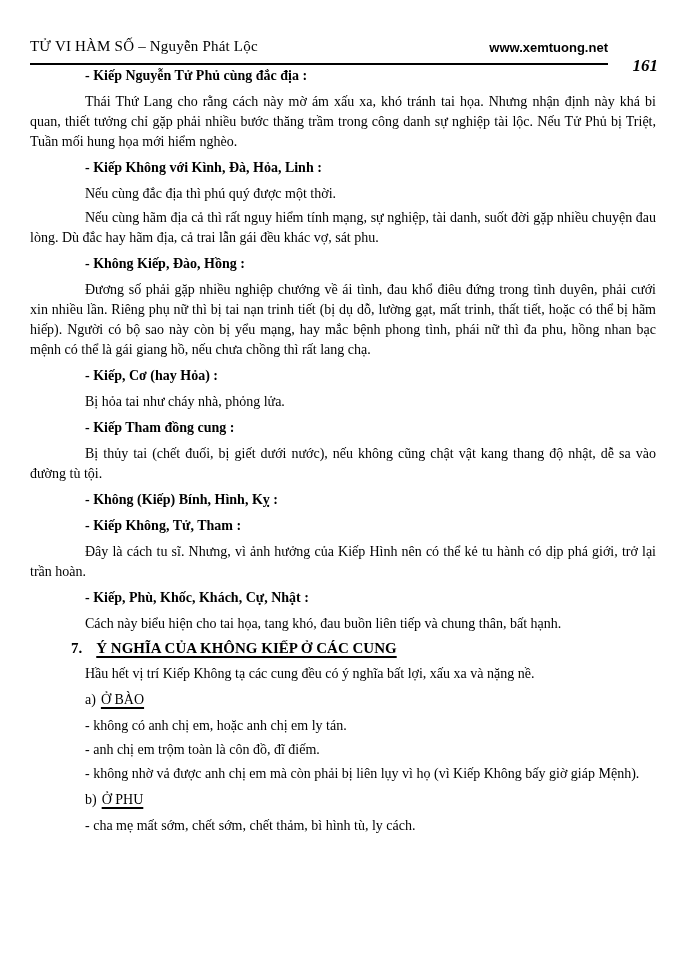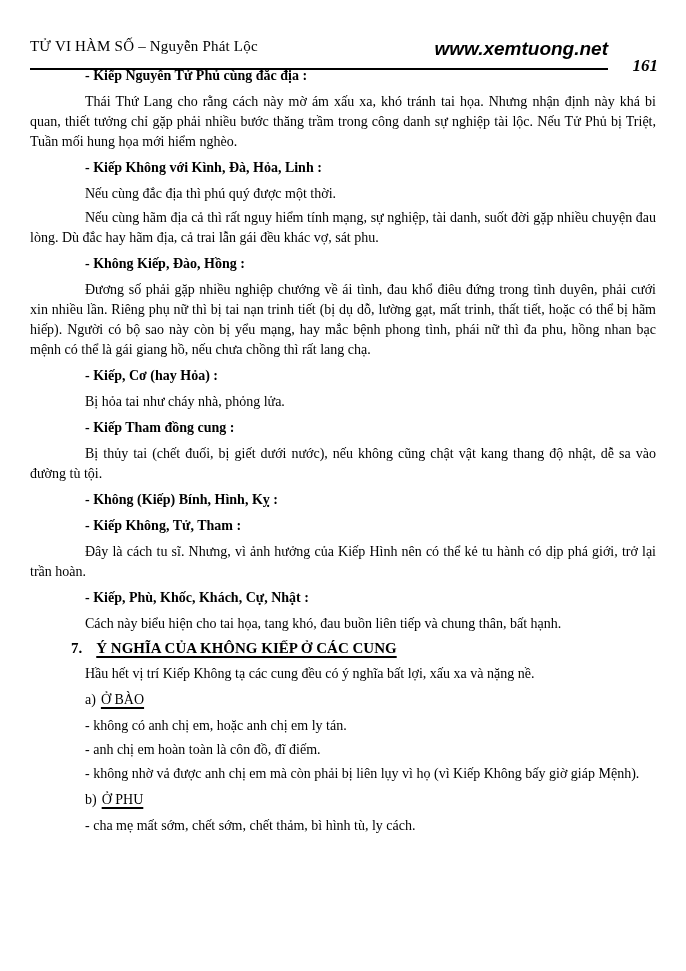--- a/index.html
+++ b/index.html
@@ -7,27 +7,27 @@
     position:relative;
     width:686px; height:971px;
     background:#ffffff;
     color:#000;
     font-family:"Liberation Serif", serif;
     overflow:hidden;
   }
   
   .hdr { position:absolute; top:38px; left:30px; right:28px; }
   .rule-area {
-    display:flex; justify-content:space-between; align-items:flex-start;
+    display:flex; justify-content:space-between; align-items:flex-end;
     width:578px;
     border-bottom:2px solid #000;
     padding-bottom:8px;
   }
   .book-title { font-size:15px; letter-spacing:0.2px; white-space:nowrap; }
-  .website { font-family:"Liberation Sans", sans-serif; font-weight:bold; font-size:19px; white-space:nowrap;font-style:italic; }
+  .website { font-family:"Liberation Sans", sans-serif; font-weight:bold; font-size:13px; white-space:nowrap; }
   .pagenum { position:absolute; right:0; top:-2px; font-style:italic; font-weight:bold; font-size:17px;margin-top:20px; }
   
   .content { position:absolute; top:66px; left:30px; width:626px; font-size:14px; line-height:20px; }
   .blk { margin:0; }
   .blk.para { margin:4px 0 4px; text-indent:55px; text-align:justify; }
   .blk.heading { margin:6px 0 6px; text-indent:55px; font-weight:bold; }
   .blk.section { margin:0 0 6px; text-indent:41px; font-weight:bold; font-size:15px; }
   .blk.sub { margin:6px 0 6px; text-indent:55px; }
   .blk:first-child { margin-top:0; }
   .prefix-wide { margin-right:14px; }
@@ -59,18 +59,18 @@
       <p class="blk para">Bị thủy tai (chết đuối, bị giết dưới nước), nếu không cũng chật vật kang thang độ nhật, dễ sa vào đường tù tội.</p>
       <p class="blk heading">- Không (Kiếp) Bính, Hình, Kỵ :</p>
       <p class="blk heading">- Kiếp Không, Tử, Tham :</p>
       <p class="blk para">Đây là cách tu sĩ. Nhưng, vì ảnh hưởng của Kiếp Hình nên có thể kẻ tu hành có dịp phá giới, trở lại trần hoàn.</p>
       <p class="blk heading">- Kiếp, Phù, Khốc, Khách, Cự, Nhật :</p>
       <p class="blk para">Cách này biểu hiện cho tai họa, tang khó, đau buồn liên tiếp và chung thân, bất hạnh.</p>
       <p class="blk section"><span class="prefix-wide">7.</span><span class="u">Ý NGHĨA CỦA KHÔNG KIẾP Ở CÁC CUNG</span></p>
       <p class="blk para">Hầu hết vị trí Kiếp Không tạ các cung đều có ý nghĩa bất lợi, xấu xa và nặng nề.</p>
       <p class="blk sub"><span class="prefix-narrow">a)</span><span class="u">Ở BÀO</span></p>
       <p class="blk para">- không có anh chị em, hoặc anh chị em ly tán.</p>
-      <p class="blk para">- anh chị em hoàn toàn là côn đồ, đĩ điếm.</p>
+      <p class="blk para">- anh chị em trộm toàn là côn đồ, đĩ điếm.</p>
       <p class="blk para">- không nhờ vả được anh chị em mà còn phải bị liên lụy vì họ (vì Kiếp Không bấy giờ giáp Mệnh).</p>
       <p class="blk sub"><span class="prefix-narrow">b)</span><span class="u">Ở PHU</span></p>
       <p class="blk para">- cha mẹ mất sớm, chết sớm, chết thảm, bì hình tù, ly cách.</p>
     </main>
 </div>
 
 </body></html>

